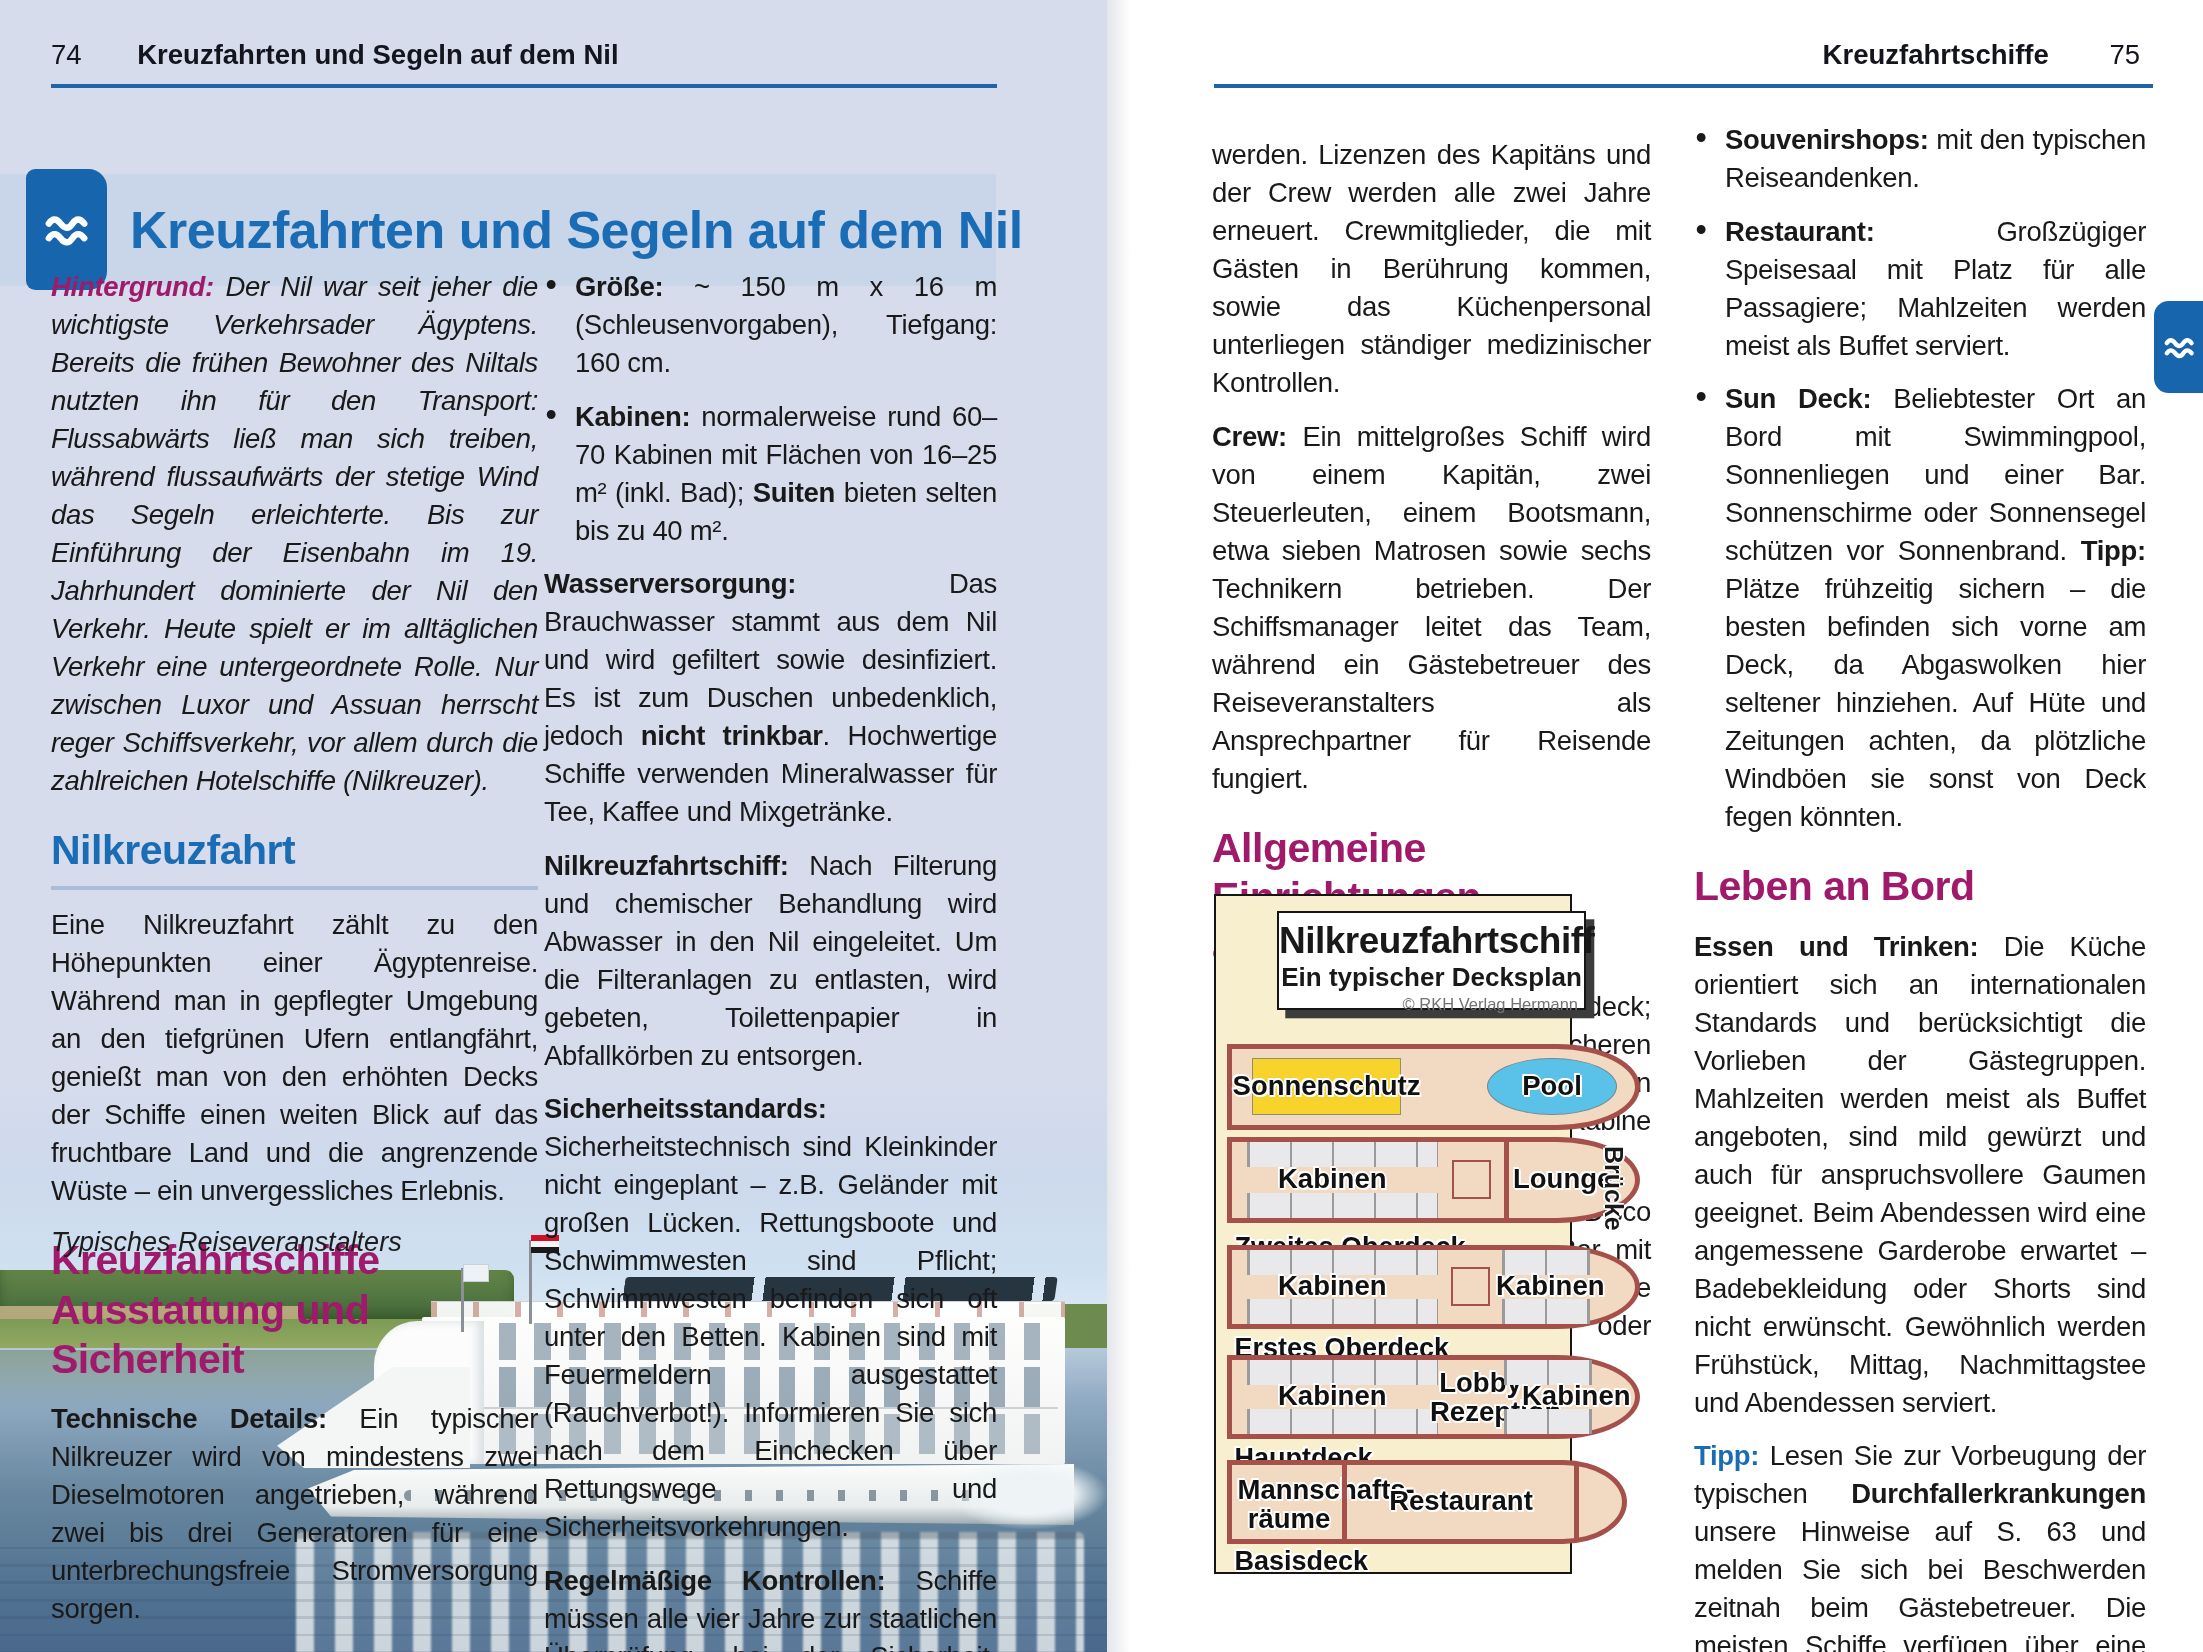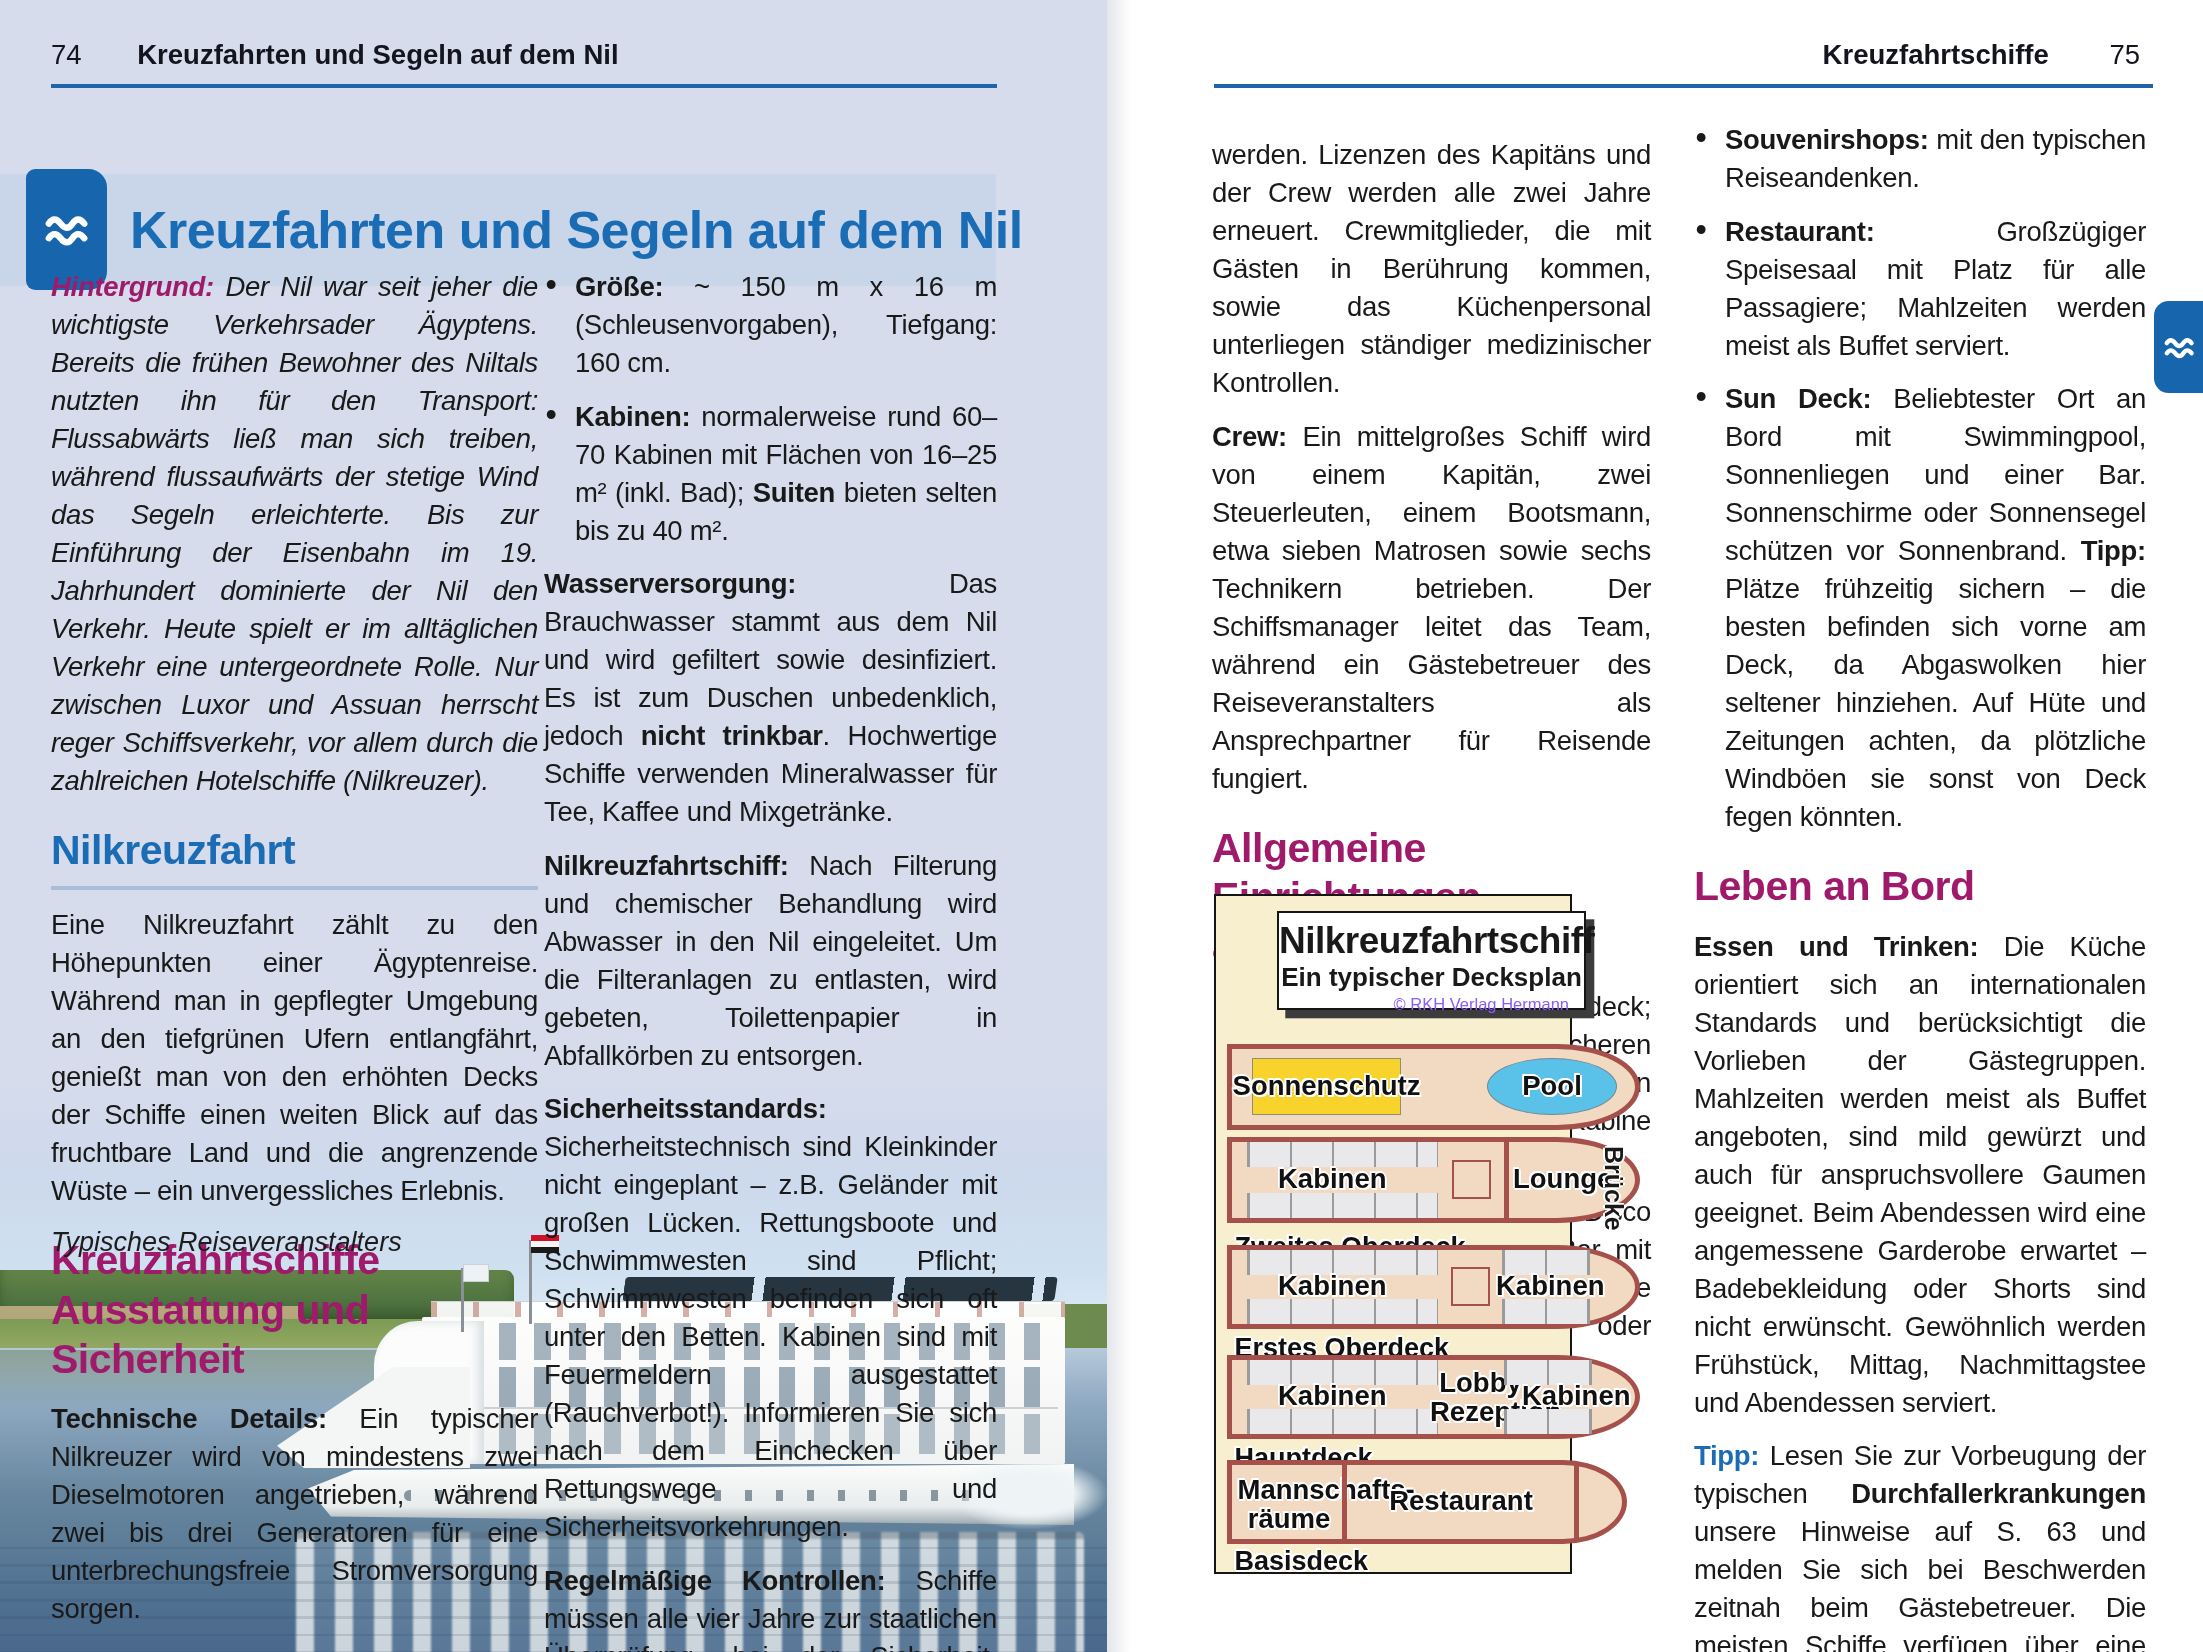--- a/index.html
+++ b/index.html
@@ -86,21 +86,21 @@
     border-top:7.3px solid rgba(60,75,85,.35);filter:blur(0.9px);opacity:.9;}
   .ripples{position:absolute;left:0;right:0;top:459px;height:121px;
     background:repeating-linear-gradient(180deg,rgba(0,0,0,0) 0 14.7px,rgba(44,66,88,.16) 14.7px 17.4px);}
   
   .dp{position:absolute;left:1214px;top:894px;width:358px;height:680px;background:#f8efcf;
     border:2.8px solid #151515;box-sizing:border-box;}
   .dp-titlebox{position:absolute;left:61px;top:14.7px;width:309px;height:99px;background:#ffffff;
     border:2.8px solid #151515;box-shadow:8.3px 8.3px 0 #3c3c3c;box-sizing:border-box;text-align:center;}
   .dp-title{font-size:37px;font-weight:bold;margin-top:7.3px;letter-spacing:-0.5px;}
   .dp-sub{font-size:26px;font-weight:bold;margin-top:0px;}
-  .dp-copy{font-size:16.5px;text-align:right;padding-right:15px;margin-top:1.8px;color:#8b5cf6;}
+  .dp-copy{font-size:16.5px;text-align:right;padding-right:6px;margin-top:1.8px;color:#737373;}
   .deck{position:absolute;left:11px;width:413px;background:#f2d9c1;border:5.5px solid #a5504b;
     box-sizing:border-box;border-radius:0 83px 83px 0 / 0 50% 50% 0;}
   .dk-sun{top:148px;height:86px;}
   .dk-2{top:241px;height:86px;}
   .dk-3{top:349px;height:84px;}
   .dk-4{top:459px;height:84px;}
   .dk-5{top:564px;height:84px;width:400px;border-radius:0 64px 64px 0 / 0 50% 50% 0;}
   .dp-label{position:absolute;left:18.4px;font-size:27px;font-weight:bold;color:#111;
     text-shadow:1.8px 0 0 #fff,-1.8px 0 0 #fff,0 1.8px 0 #fff,0 -1.8px 0 #fff,1.8px 1.8px 0 #fff,-1.8px -1.8px 0 #fff;}
   .lb-sun{top:219px;margin-top:46px;}.lb-2{top:336px;text-align:right;}.lb-3{top:437px;}.lb-4{top:547px;}.lb-5{top:650px;}

